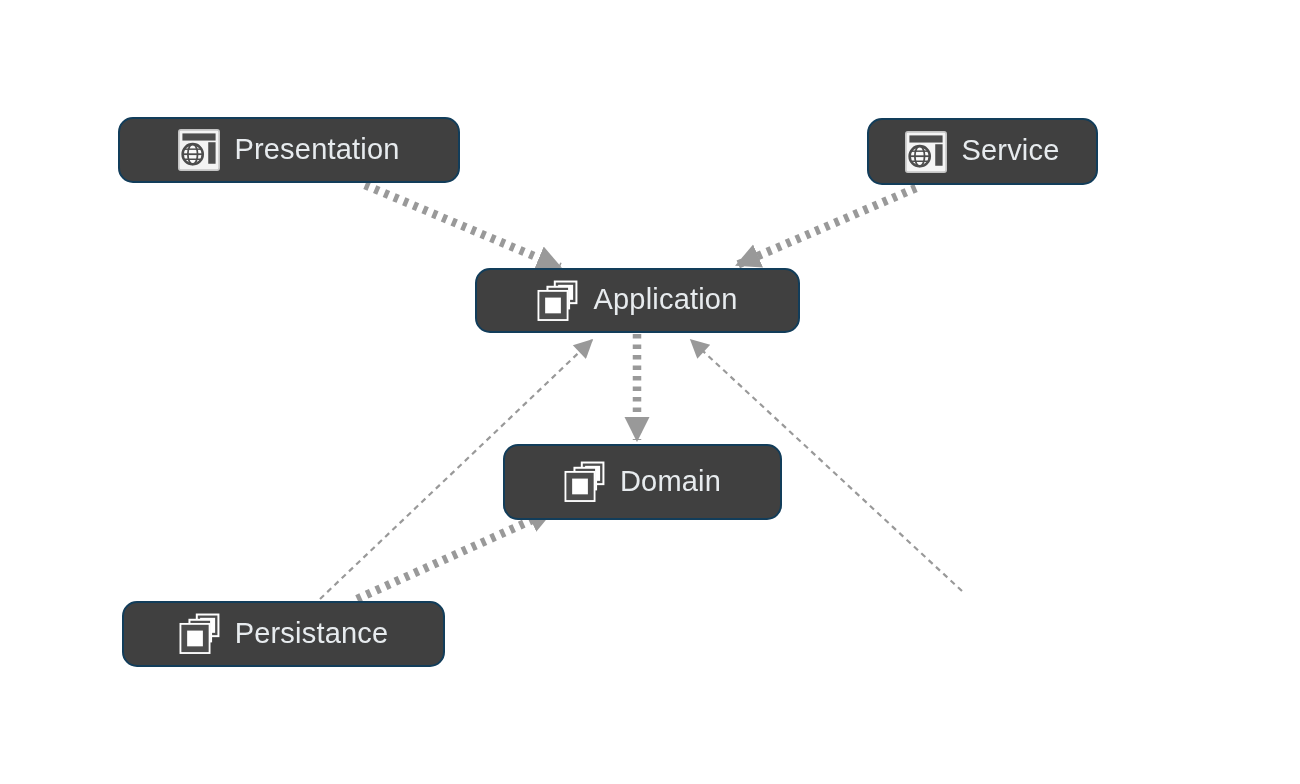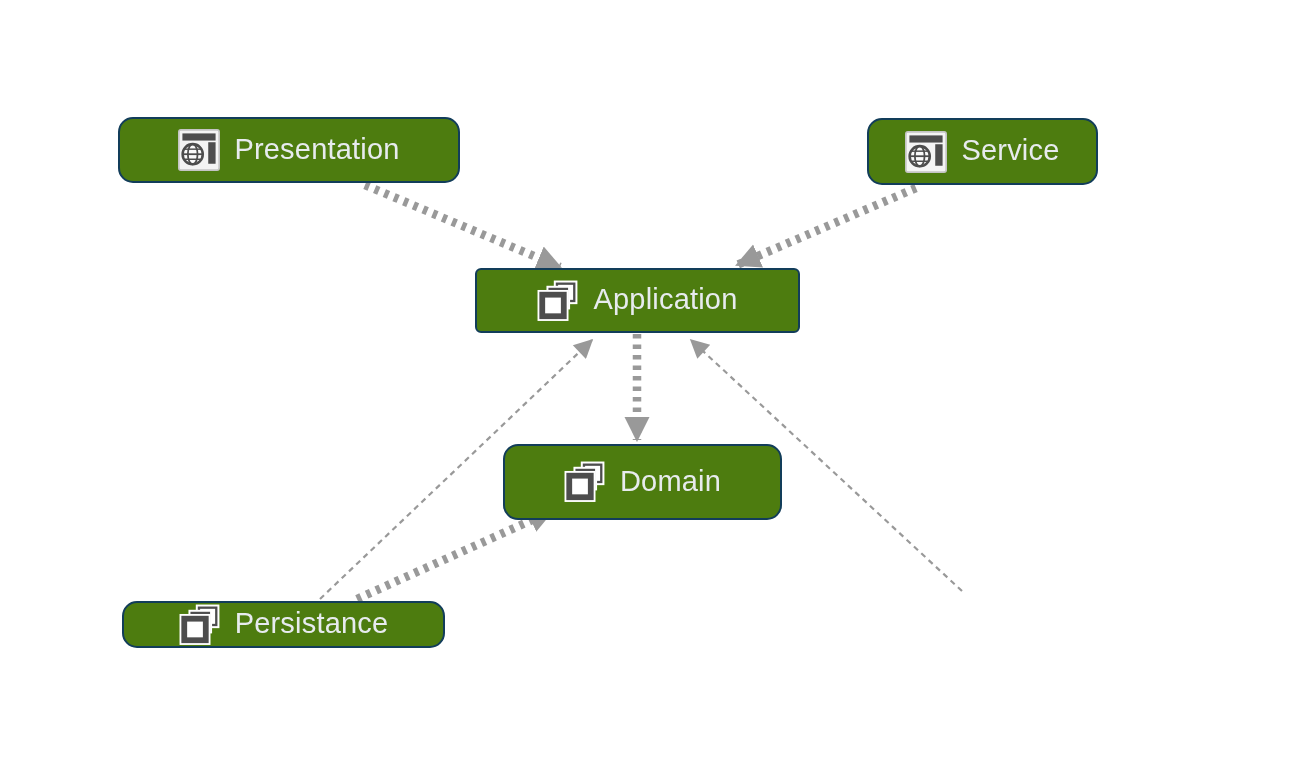--- a/index.html
+++ b/index.html
@@ -34,21 +34,21 @@
     fill: none;
     stroke-dasharray: 5.5 4.5;
   }
   .node {
     position: absolute;
     box-sizing: border-box;
     display: flex;
     align-items: center;
     justify-content: center;
     gap: 14px;
-    background: #4d7c0f;
+    background: #404040;
     border: 2px solid #123d5a;
     border-radius: 15px;
     color: #e7ebee;
     font-size: 29px;
     letter-spacing: 0.2px;
     cursor: default;
     user-select: none;
   }
   .node .icon {
     display: flex;
@@ -58,23 +58,23 @@
     height: 42px;
     flex: 0 0 auto;
   }
   .node .label {
     white-space: nowrap;
     line-height: 1;
     padding-bottom: 2px;
   }
   .node-presentation   { left: 118px; top: 117px; width: 342px; height: 66px; }
   .node-service        { left: 867px; top: 118px; width: 231px; height: 67px; }
-  .node-application    { left: 475px; top: 268px; width: 325px; height: 65px; border-radius: 6px; }
+  .node-application    { left: 475px; top: 268px; width: 325px; height: 65px; }
   .node-domain         { left: 503px; top: 444px; width: 279px; height: 76px; }
-  .node-persistance    { left: 122px; top: 601px; width: 323px; height: 47px; }
+  .node-persistance    { left: 122px; top: 601px; width: 323px; height: 66px; }
   .node-infrastructure { left: 832px; top: 593px; width: 358px; height: 65px; }
 </style>
 </head>
 <body>
 
 <div class="canvas">
 
   <svg class="edges" width="1300" height="784" viewBox="0 0 1300 784" xmlns="http://www.w3.org/2000/svg">
     <defs>
       <marker id="ah-bold" viewBox="0 0 12 12" refX="11" refY="6" markerWidth="25" markerHeight="27" markerUnits="userSpaceOnUse" orient="auto">

